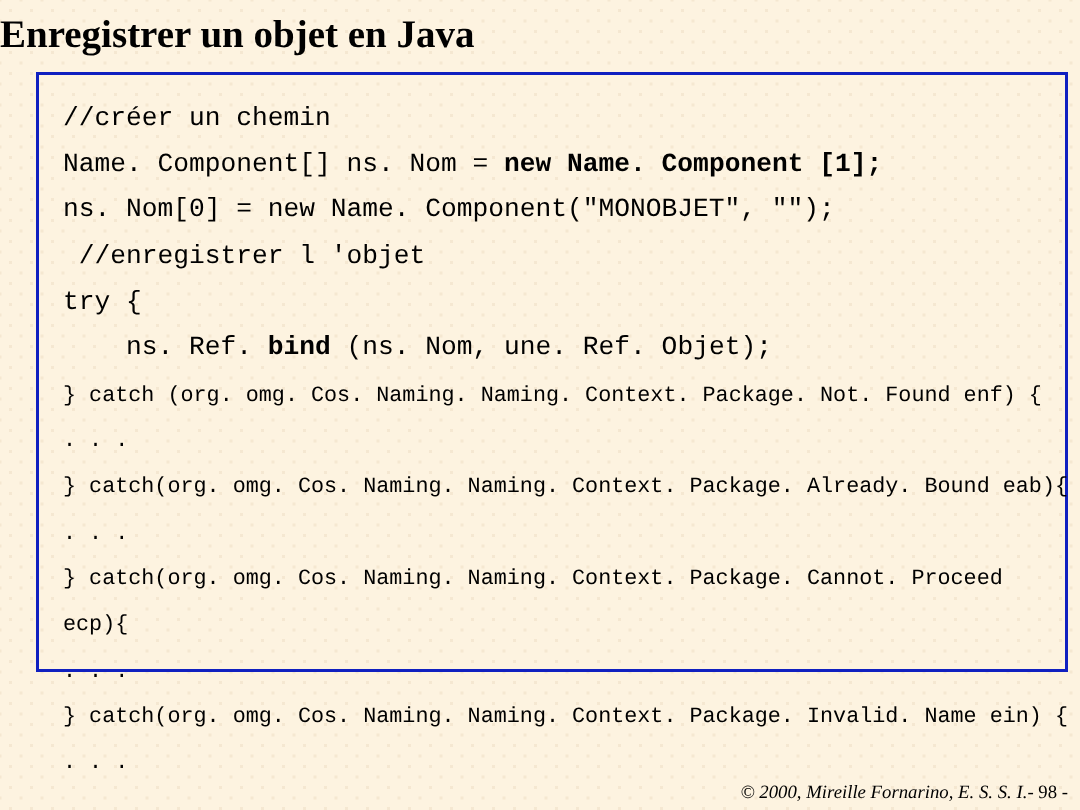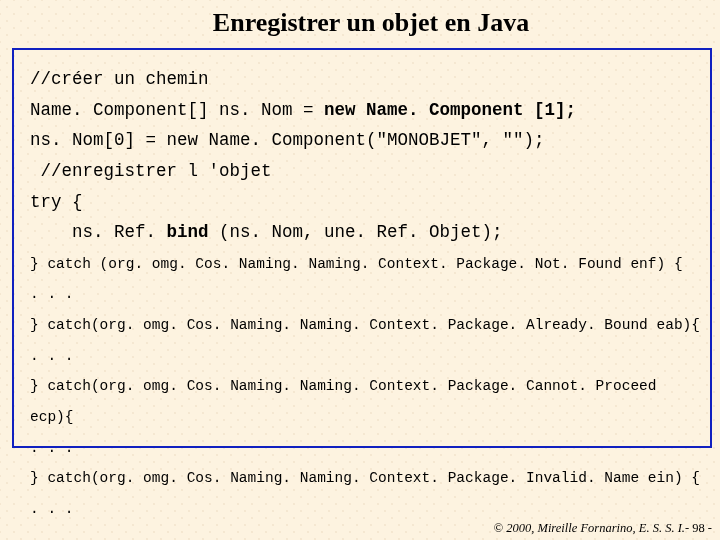--- a/index.html
+++ b/index.html
@@ -15,30 +15,28 @@
       radial-gradient(rgba(210,180,140,0.18) 1px, transparent 1px),
       radial-gradient(rgba(210,180,140,0.18) 1px, transparent 1px);
     background-size: 14px 14px, 14px 14px;
     background-position: 0 0, 7px 7px;
     font-family: "Times New Roman", Times, serif;
     color: #000;
     position: relative;
     box-sizing: border-box;
   }
   .title {
-    text-align: center;
     font-size: 26px;
     font-weight: bold;
     padding-top: 8px;
     padding-bottom: 6px;
-    margin-left: 22px;
   }
   .code-box {
     border: 2px solid #1020c0;
-    margin: 4px 8px 0 12px;
+    margin: 4px 8px 0 24px;
     padding: 14px 10px 8px 16px;
     box-sizing: border-box;
     height: 400px;
   }
   .code {
     font-family: "Courier New", Courier, monospace;
     font-size: 17.5px;
     line-height: 1.75;
     white-space: pre;
     color: #000;

